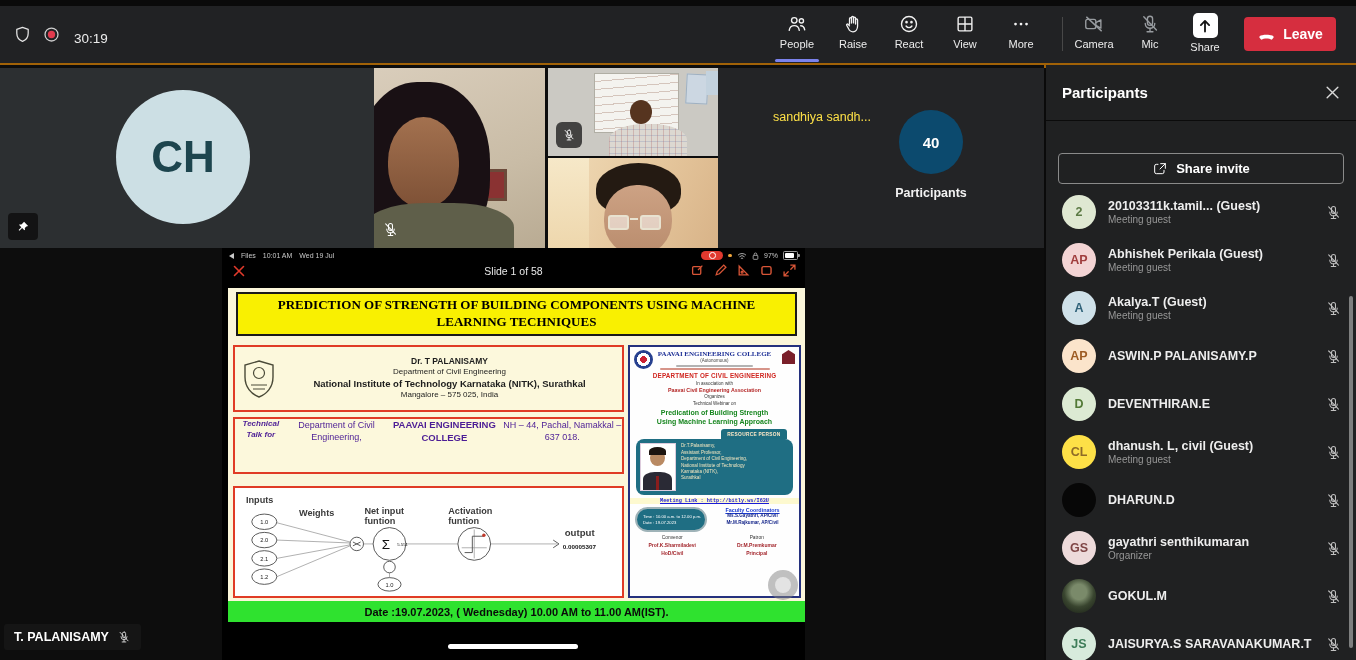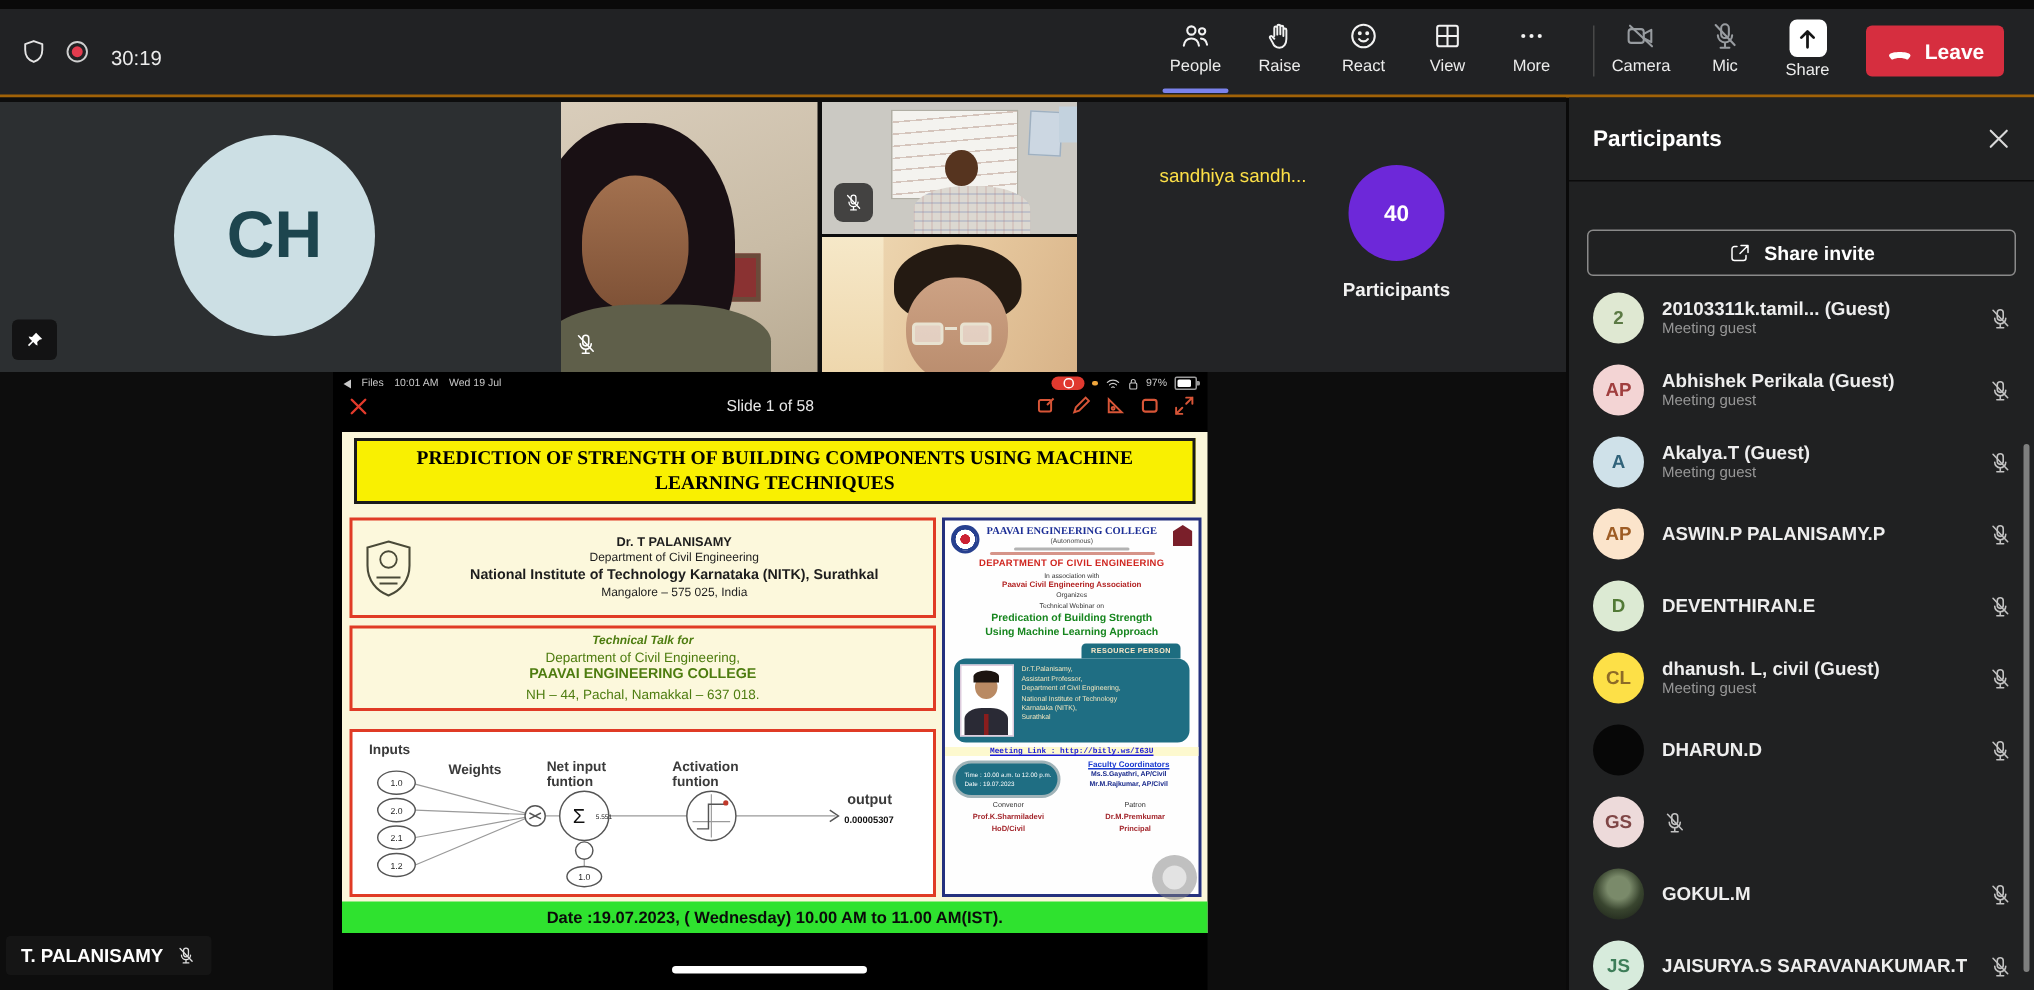--- a/index.html
+++ b/index.html
@@ -3,21 +3,21 @@
 <meta charset="utf-8">
 <style>
   html,body{margin:0;padding:0;}
   body{
     position:relative;width:1356px;height:660px;overflow:hidden;
     background:#0a0a0a;color:#fff;
     font-family:"Liberation Sans",sans-serif;
   }
   svg{display:block}
   
-  .header{position:absolute;left:0;top:6px;width:1356px;height:57px;background:#212224;border-bottom:2px solid #a16207;}
+  .header{position:absolute;left:0;top:6px;width:1356px;height:57px;background:#212224;border-bottom:5px solid #a16207;}
   .shield{position:absolute;left:13px;top:19px;}
   .rec{position:absolute;left:42px;top:19px;}
   .timer{position:absolute;left:74px;top:25px;font-size:13.5px;color:#ececec;}
   .hbtn{position:absolute;top:7px;width:56px;height:48px;display:flex;flex-direction:column;align-items:center;gap:3px;cursor:pointer;}
   .hbtn .lbl{font-size:11px;color:#ececec;}
   .hbtn svg{width:22px;height:22px;}
   .underline{position:absolute;left:775px;top:53px;width:44px;height:3px;border-radius:2px;background:#7b82eb;}
   .vsep{position:absolute;left:1062px;top:11px;width:1px;height:34px;background:#484848;}
   .iconbox{width:25px;height:25px;background:#fff;border-radius:5px;display:flex;align-items:center;justify-content:center;}
   .leave-btn{position:absolute;left:1244px;top:11px;width:92px;height:34px;background:#d62e3f;border-radius:4px;
@@ -52,21 +52,21 @@
   .m2-light{position:absolute;left:0;top:0;width:24%;height:100%;background:linear-gradient(#f6e8c8,#eed7ad);}
   .m2-hair{position:absolute;left:28%;top:6%;width:50%;height:58%;border-radius:50% 50% 42% 42%;background:#241a12;}
   .m2-face{position:absolute;left:33%;top:30%;width:40%;height:78%;border-radius:48%;background:linear-gradient(#cda284,#b98c6d);}
   .m2-glass{position:absolute;top:63%;width:17px;height:11px;border:2px solid #e8e2d0;background:rgba(255,255,255,.55);border-radius:3px;}
   .m2-bridge{position:absolute;top:67%;left:48.5%;width:8px;height:2px;background:#e8e2d0;}
   .ss-wrap{position:absolute;left:752px;top:38px;width:140px;text-align:center;}
   .ss-circle{margin:0 auto;width:72px;height:72px;border-radius:50%;background:#e9e9f7;border:4px solid #8186d9;
     display:flex;align-items:center;justify-content:center;font-size:27px;font-weight:600;color:#4a4a78;}
   .ss-name{margin-top:7px;font-size:12.5px;color:#fde047;}
   .pcount-wrap{position:absolute;left:866px;top:45px;width:130px;text-align:center;}
-  .pcount-circle{width:64px;height:64px;background:#6d28d9;border-radius:50%;margin:0 auto;
+  .pcount-circle{width:64px;height:64px;background:#0c4a6e;border-radius:50%;margin:0 auto;
     display:flex;align-items:center;justify-content:center;font-size:15px;font-weight:600;color:#fff;}
   .pcount-label{margin-top:12px;font-size:12.5px;color:#f2f2f2;font-weight:600;}
   .ptag{position:absolute;left:4px;top:559px;height:26px;background:rgba(22,22,22,.95);border-radius:3px;
     display:flex;align-items:center;gap:8px;padding:0 10px;font-size:12.5px;font-weight:600;color:#fff;}
   
   .screen{position:absolute;left:222px;top:183px;width:583px;height:412px;background:#000;}
   .ss-status{position:absolute;top:2px;left:7px;right:7px;height:11px;display:flex;align-items:center;gap:7px;font-size:7px;color:#c8c8c8;}
   .back-tri{width:0;height:0;border-top:3.5px solid transparent;border-bottom:3.5px solid transparent;border-right:5px solid #c8c8c8;}
   .ss-status .grp-r{margin-left:auto;display:flex;align-items:center;gap:5px;}
   .rec-pill{width:22px;height:9px;background:#e0392f;border-radius:4.5px;display:flex;align-items:center;justify-content:center;}
@@ -82,21 +82,21 @@
   .slide{position:absolute;left:6px;top:40px;width:577px;height:334px;background:#fbf6da;}
   .slide-title{position:absolute;left:8px;top:4px;width:545px;padding:3px 6px;background:#f9f001;border:2px solid #1a1a1a;
     text-align:center;font-family:"Liberation Serif",serif;font-weight:700;font-size:13px;line-height:1.3;color:#000;}
   .sbox{position:absolute;border:2px solid #e03b25;background:#fcf8dc;}
   .box1{left:5px;top:57px;width:387px;height:63px;display:flex;align-items:center;}
   .box1 .txt{flex:1;text-align:center;line-height:1.3;color:#1d1d1d;}
   .b1-name{font-size:8.5px;font-weight:700;}
   .b1-dept{font-size:8px;}
   .b1-inst{font-size:9.5px;font-weight:700;}
   .b1-city{font-size:8px;}
-  .box2{left:5px;top:129px;width:387px;height:53px;text-align:center;color:#4d7c0f;display:flex;flex-direction:column;justify-content:center;line-height:1.35;}
+  .box2{left:5px;top:129px;width:387px;height:53px;text-align:center;color:#4c1d95;display:flex;justify-content:center;line-height:1.35;}
   .b2-pre{font-size:8px;font-style:italic;font-weight:600;}
   .b2-dept{font-size:9px;}
   .b2-college{font-size:9.5px;font-weight:700;}
   .b2-addr{font-size:9px;}
   .box3{left:5px;top:198px;width:387px;height:108px;background:#fff;}
   .nn-svg{width:383px;height:104px;margin:2px 0 0 2px;}
   .nn-svg line{stroke:#9a9a9a;stroke-width:.8;}
   .nnshape{fill:#fff;stroke:#555;stroke-width:1;}
   .nnlbl{font-size:9.5px;font-weight:600;fill:#3a3a3a;}
   .nnout{font-size:10px;font-weight:600;fill:#3a3a3a;}
@@ -636,20 +636,24 @@
     </div>
     <svg class="row-mic" viewBox="0 0 24 24">
           <use href="#icon-micoff"></use>
         </svg>
   </div>
 
   <div class="p-row">
     <div class="p-avatar" style="background: rgb(237, 218, 218);">
       <span class="p-initials" style="color: rgb(127, 70, 70);">GS</span>
     </div>
+    <div class="p-text">
+      <div class="p-name">gayathri senthikumaran</div>
+      <div class="p-sub">Organizer</div>
+    </div>
     <svg class="row-mic" viewBox="0 0 24 24">
           <use href="#icon-micoff"></use>
         </svg>
   </div>
 
   <div class="p-row">
     <div class="p-avatar photo">
       
     </div>
     <div class="p-text">

